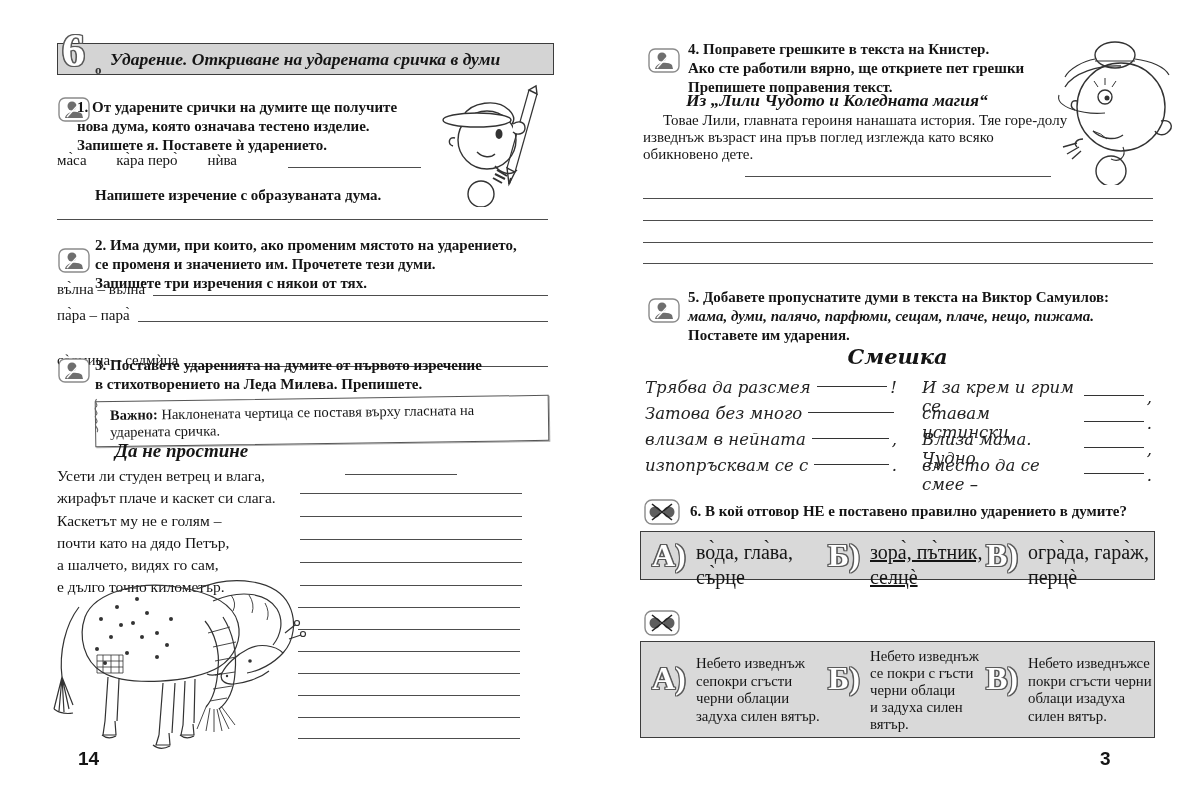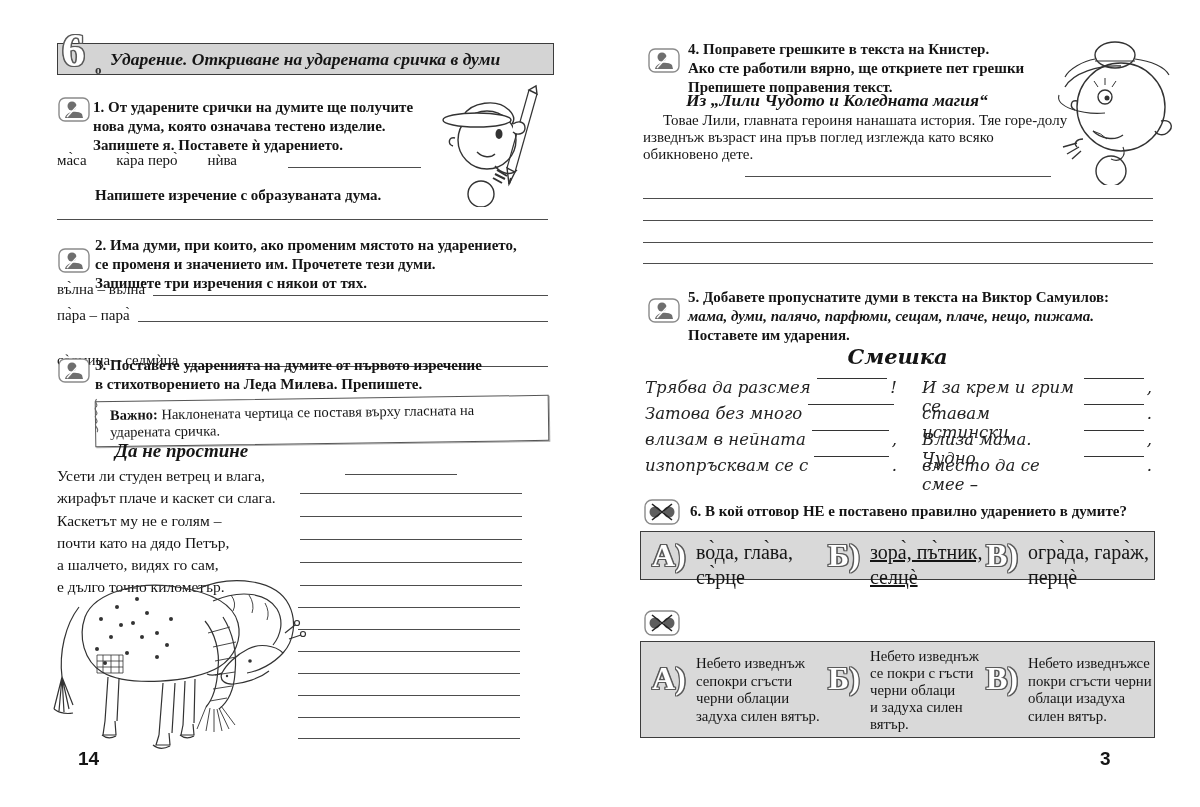--- a/index.html
+++ b/index.html
@@ -16,21 +16,21 @@
   .hdr-title{font-weight:bold;font-style:italic;font-size:17.5px;}
   .outline-glyph{color:#fff;font-weight:bold;font-family:"Liberation Serif",serif;
     text-shadow:-1.2px -1.2px 0 #5a5a5a,1.2px -1.2px 0 #5a5a5a,-1.2px 1.2px 0 #5a5a5a,
                  1.2px 1.2px 0 #5a5a5a,0 -1.2px 0 #5a5a5a,0 1.2px 0 #5a5a5a,
                  -1.2px 0 0 #5a5a5a,1.2px 0 0 #5a5a5a;}
   .note-box{position:absolute;border:1.2px solid #555;background:#fff;
             font-size:14.5px;padding:5px 10px 5px 14px;transform:rotate(-0.8deg);
             box-shadow:1px 1px 0 #aaa;}
   .poem{font-size:15.5px;line-height:22.3px;}
   .hand{font-style:italic;font-family:"DejaVu Serif",serif;font-size:16.5px;color:#222;
-        display:flex;align-items:flex-start;}
+        display:flex;align-items:center;}
   .hand .blank{flex:1;border-bottom:1.3px solid #333;margin:0 3px 3px 6px;min-width:60px;}
   .opt-text{font-size:20px;line-height:25px;white-space:pre-line;}
   .opt7-text{font-size:14.8px;line-height:17.5px;white-space:pre-line;}
   .pagenum{font-family:"Liberation Sans",sans-serif;font-weight:bold;font-size:19px;}
   svg{display:block;}
 </style>
 </head>
 <body>
 
 <div id="sheet">
@@ -41,21 +41,21 @@
   <div class="abs hdr-title" style="left:110px;top:49px;">Ударение. Откриване на ударената сричка в думи</div>
 
   <span class="abs" style="left:58px;top:97px;">
     <svg width="32" height="25" viewBox="0 0 32 25">
       <rect x="1" y="1" width="30" height="23" rx="6" fill="#fff" stroke="#8a8a8a" stroke-width="1.4"></rect>
       <circle cx="14" cy="9" r="4.5" fill="#6e6e6e"></circle>
       <path d="M7,21 C8,14 20,13 24,17 L25,21 Z" fill="#6e6e6e"></path>
       <line x1="9" y1="20" x2="20" y2="8" stroke="#fff" stroke-width="1.4"></line>
     </svg>
   </span>
-  <div class="abs instr" style="left:93px;top:98px;width:360px;">1. От ударените срички на думите ще получите
+  <div class="abs instr" style="left:77px;top:98px;width:360px;">1. От ударените срички на думите ще получите
 нова дума, която означава тестено изделие.
 Запишете я. Поставете ѝ ударението.</div>
 
   <span class="abs" style="left:425px;top:82px;">
     <svg width="150" height="125" viewBox="0 0 150 125" fill="none" stroke="#333" stroke-width="1.4">
       <circle cx="62" cy="58" r="29"></circle>
       <path d="M38,34 C46,20 72,16 84,28 C90,34 90,38 87,42"></path>
       <ellipse cx="52" cy="38" rx="34" ry="7" fill="#fff"></ellipse>
       <path d="M30,56 C24,54 22,62 28,64"></path>
       <ellipse cx="74" cy="52" rx="3.5" ry="5" fill="#333" stroke="none"></ellipse>

